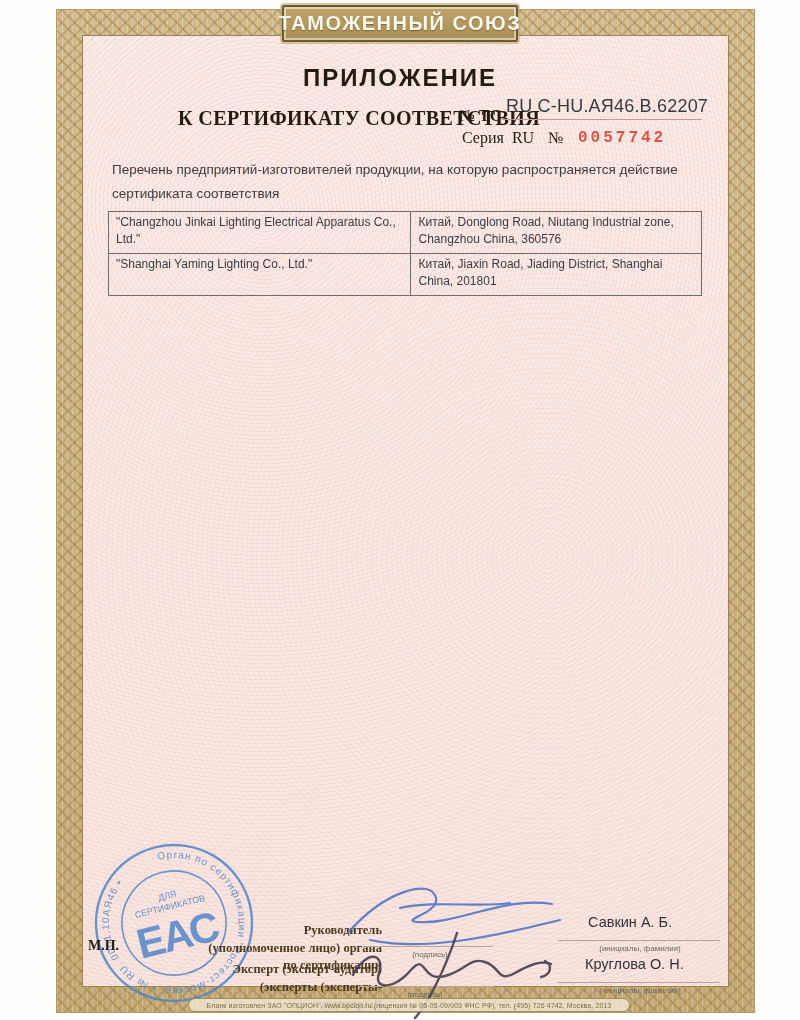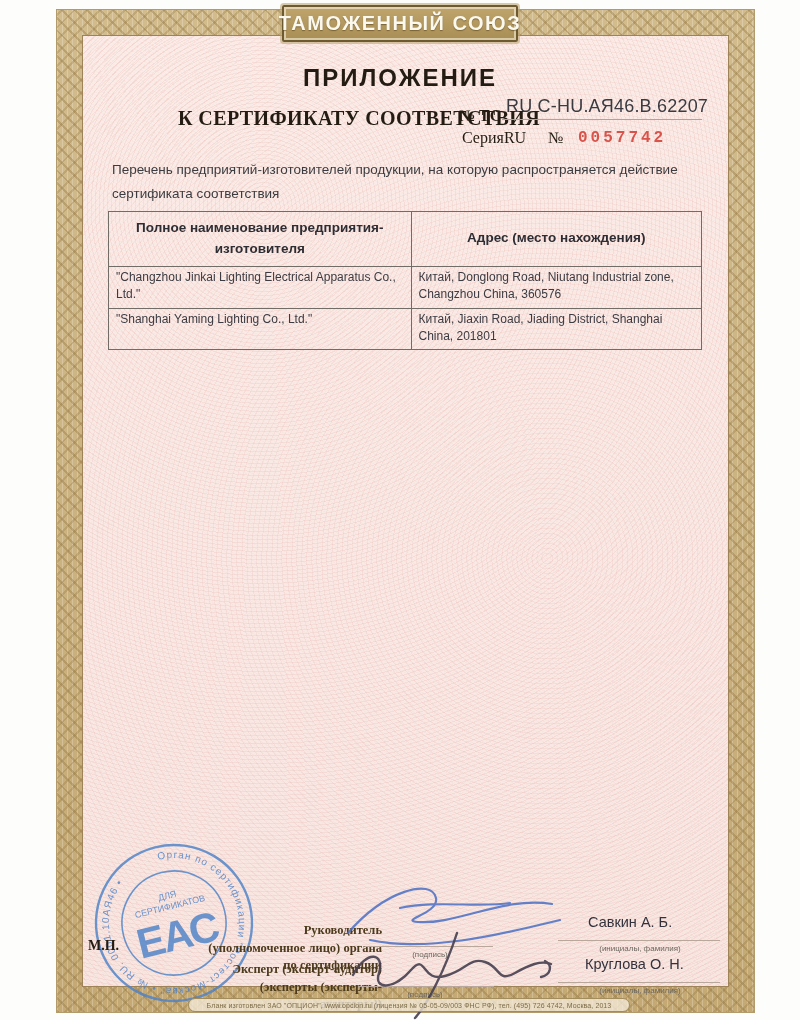--- a/index.html
+++ b/index.html
@@ -58,21 +58,21 @@
   }
   .cert-number {
     position: absolute; left: 506px; top: 96px; width: 200px; text-align: left;
     font-size: 18px; color: #3a3a40; letter-spacing: .2px; white-space: nowrap;
   }
   .cert-underline { position: absolute; left: 502px; top: 119px; width: 200px; border-bottom: 1px solid #c59a92; }
   .series-line {
     position: absolute; left: 462px; top: 129px;
     font-family: "Liberation Serif", serif; font-size: 16px; color: #241c12;
   }
-  .series-line .rg { }
+  .series-line .rg { margin-left: 8px; }
   .series-no { position: absolute; left: 548px; top: 129px; font-family: "Liberation Serif", serif; font-size: 16px; color: #241c12; }
   .serial {
     position: absolute; left: 578px; top: 129px;
     font-family: "Liberation Mono", monospace; font-weight: bold; font-size: 16px;
     letter-spacing: 3px; color: #d9534a;
   }
 
   
   .intro {
     position: absolute; left: 112px; top: 158px; width: 590px; text-align: left;
@@ -136,24 +136,20 @@
 <div class="cert-number">RU C-HU.АЯ46.В.62207</div>
 <div class="cert-underline"></div>
 <div class="series-line"><span>Серия</span><span class="rg">RU</span></div>
 <div class="series-no">№</div>
 <div class="serial">0057742</div>
 
 <div class="intro">Перечень предприятий-изготовителей продукции, на которую распространяется действие сертификата соответствия</div>
 
 <table class="man">
   <tbody>
-      <tr>
-    <th class="c1">Полное наименование предприятия-изготовителя</th>
-    <th class="c2">Адрес (место нахождения)</th>
-  </tr>
   <tr class="r">
     <td class="c1">"Changzhou Jinkai Lighting Electrical Apparatus Co., Ltd."</td>
     <td class="c2">Китай, Donglong Road, Niutang Industrial zone, Changzhou China, 360576</td>
   </tr>
   <tr class="r">
     <td class="c1">"Shanghai Yaming Lighting Co., Ltd."</td>
     <td class="c2">Китай, Jiaxin Road, Jiading District, Shanghai China, 201801</td>
   </tr>
 </tbody>
   </table>

